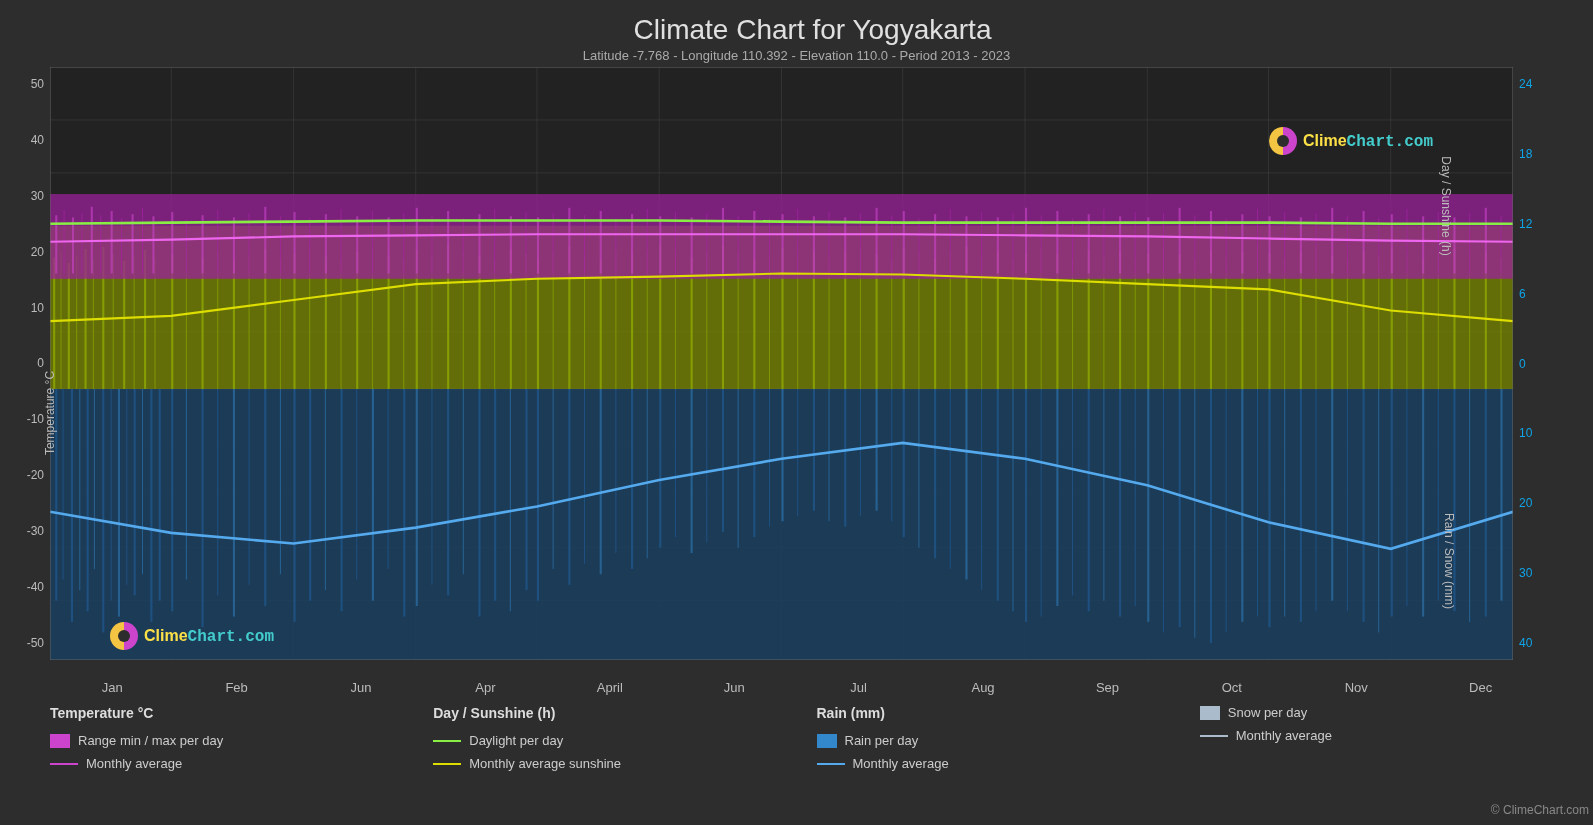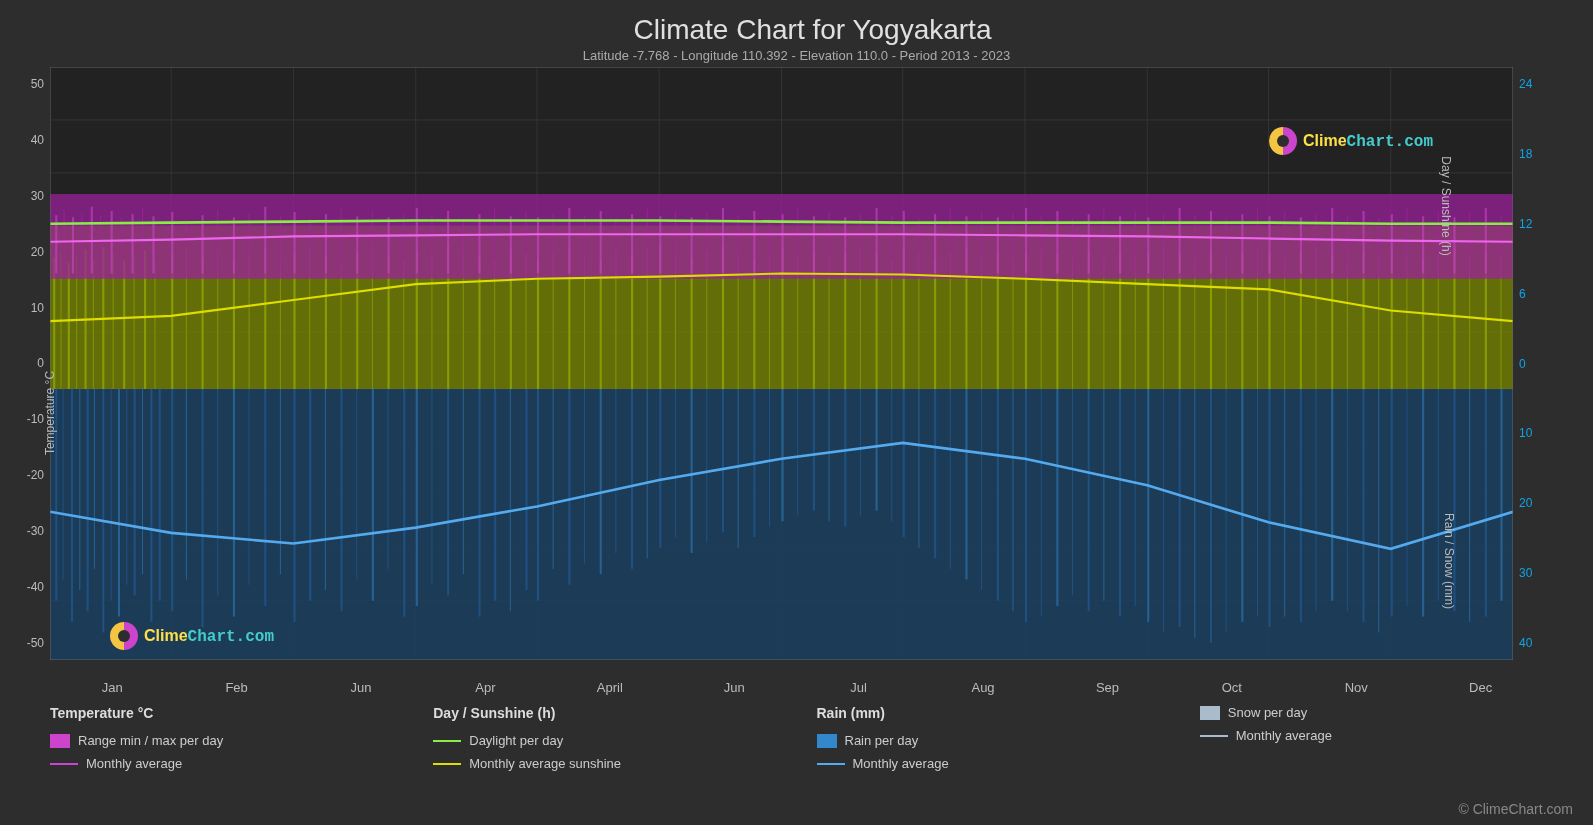--- a/index.html
+++ b/index.html
@@ -179,22 +179,22 @@
       width: 12px;
       height: 12px;
       background: #2d2d2d;
       border-radius: 50%;
       transform: translate(-50%, -50%);
     }
 
     .copyright {
       position: absolute;
       bottom: 8px;
-      right: 20px;
-      font-size: 14px;
+      right: 4px;
+      font-size: 12px;
       color: #888;
     }
 
     .chart-inner-wrapper {
       position: relative;
       flex: 1;
       display: flex;
     }
   </style>
 </head>

